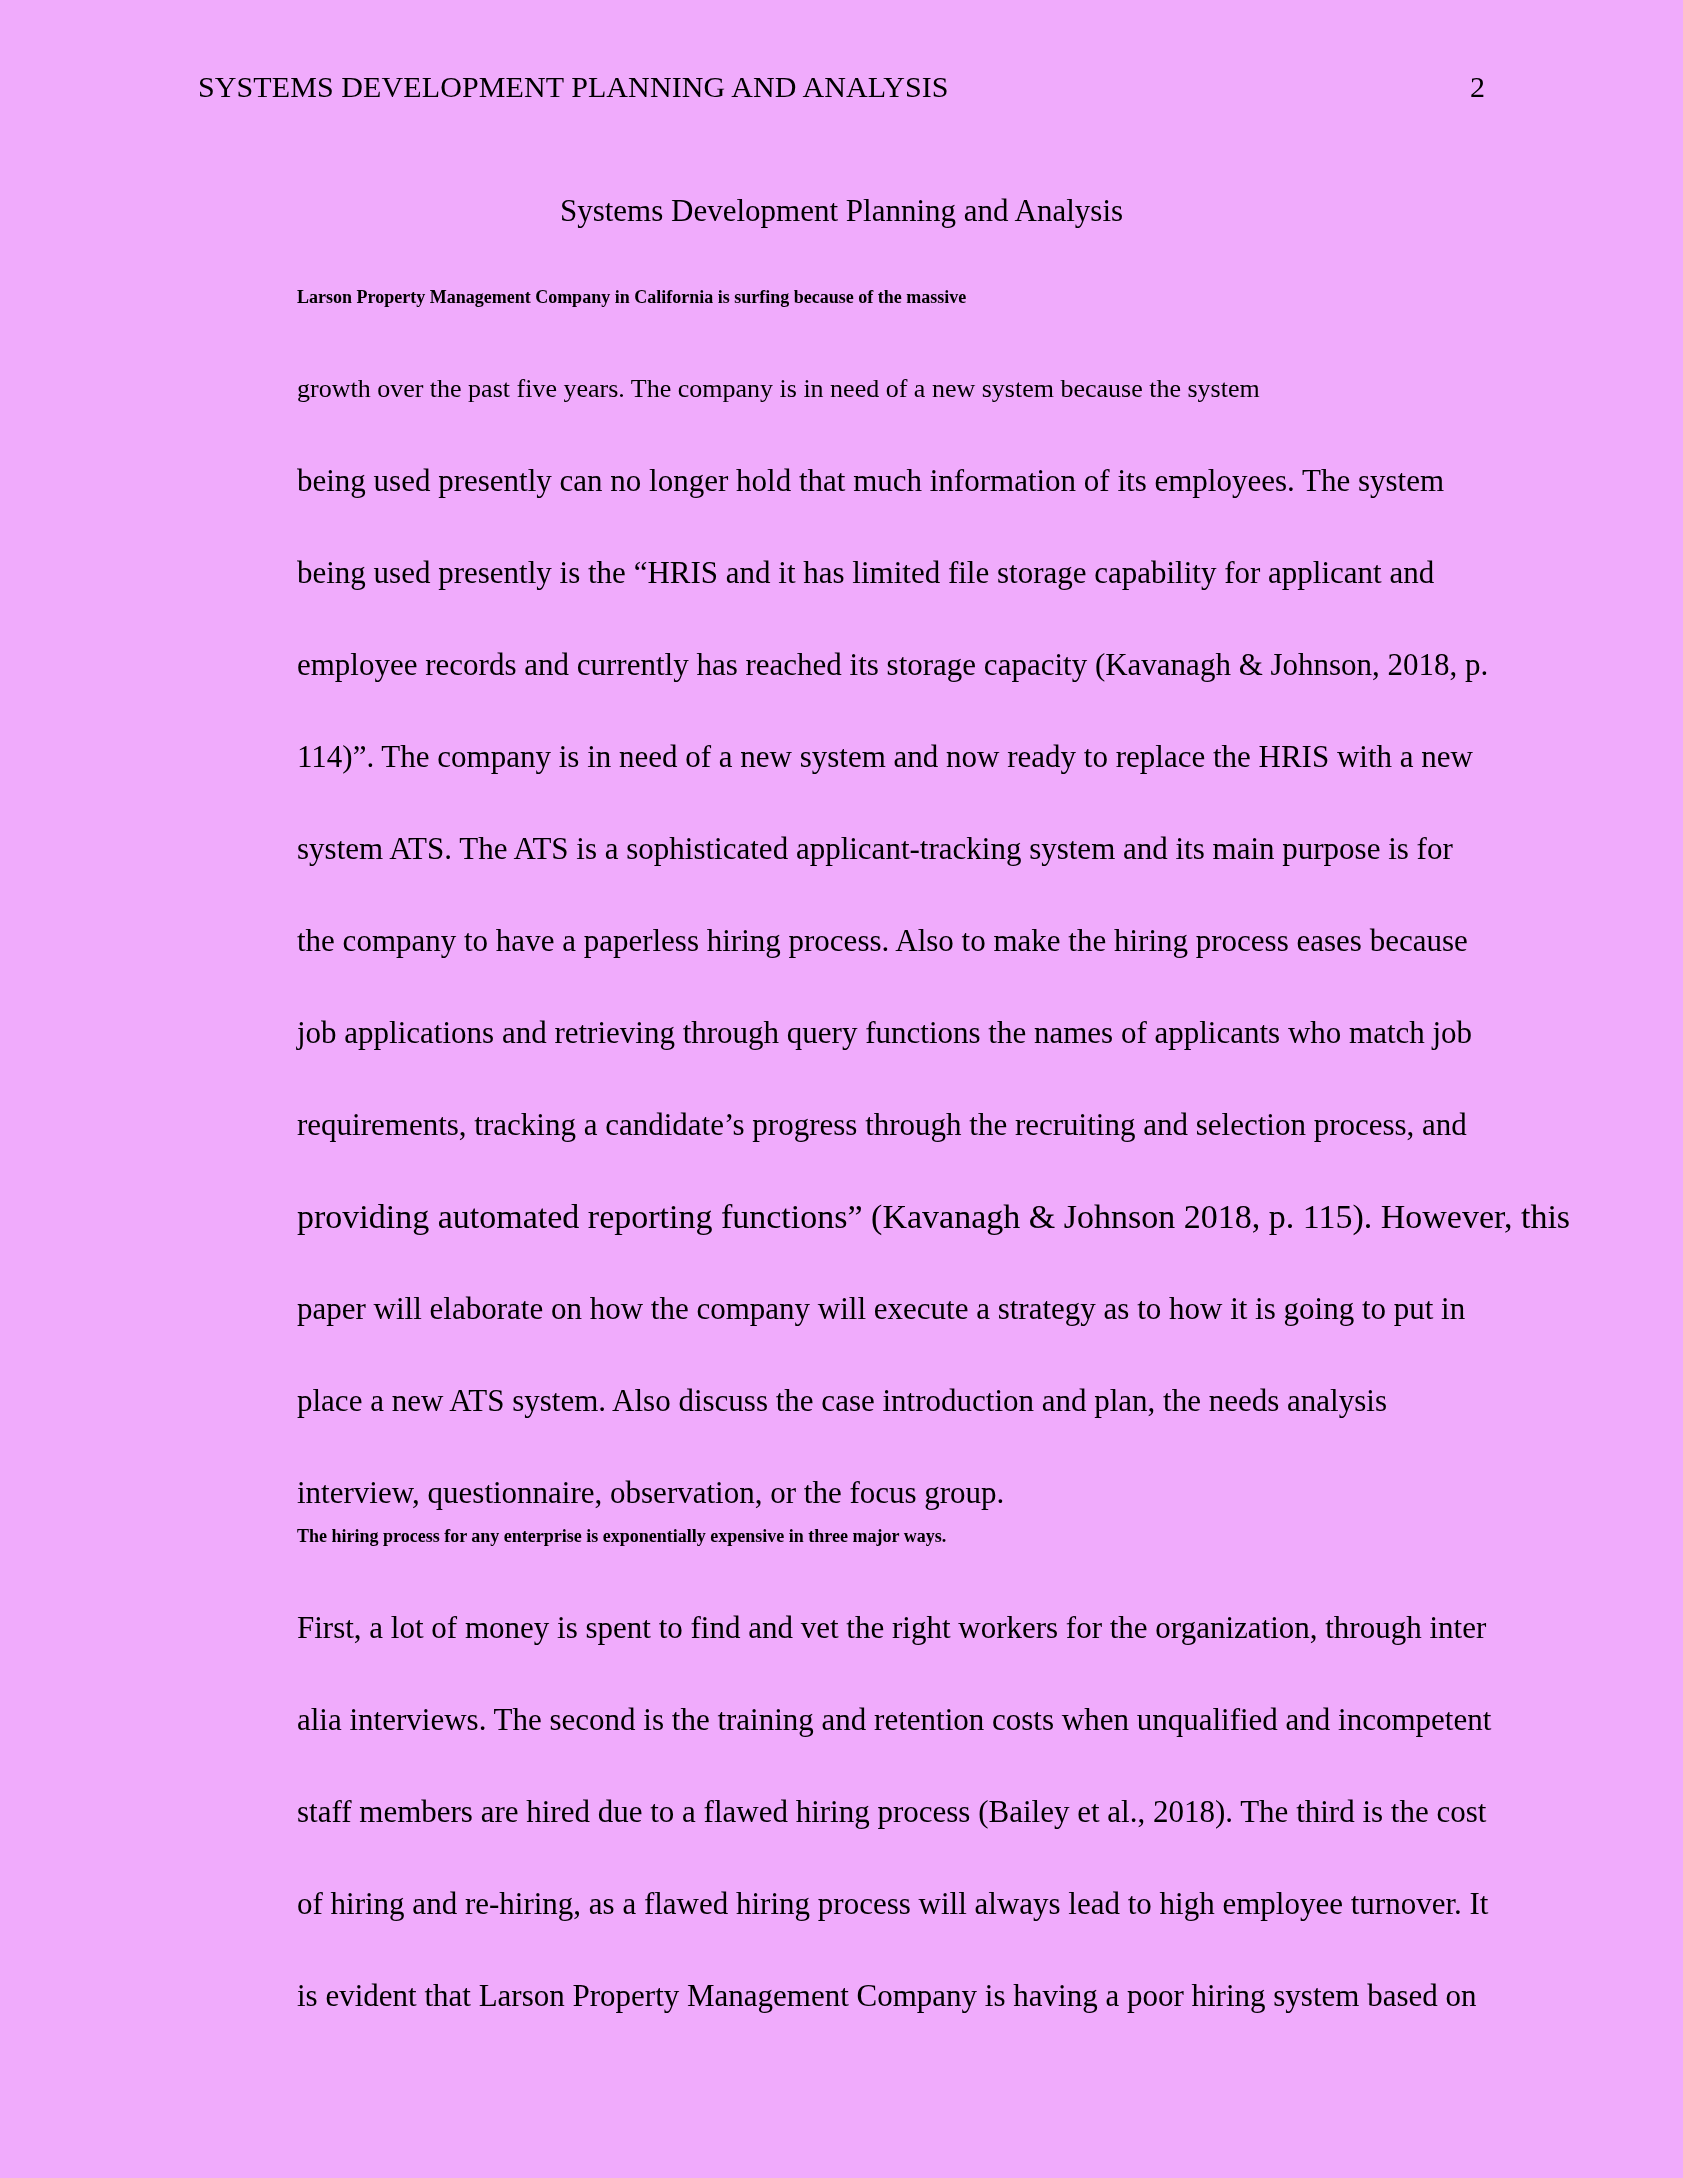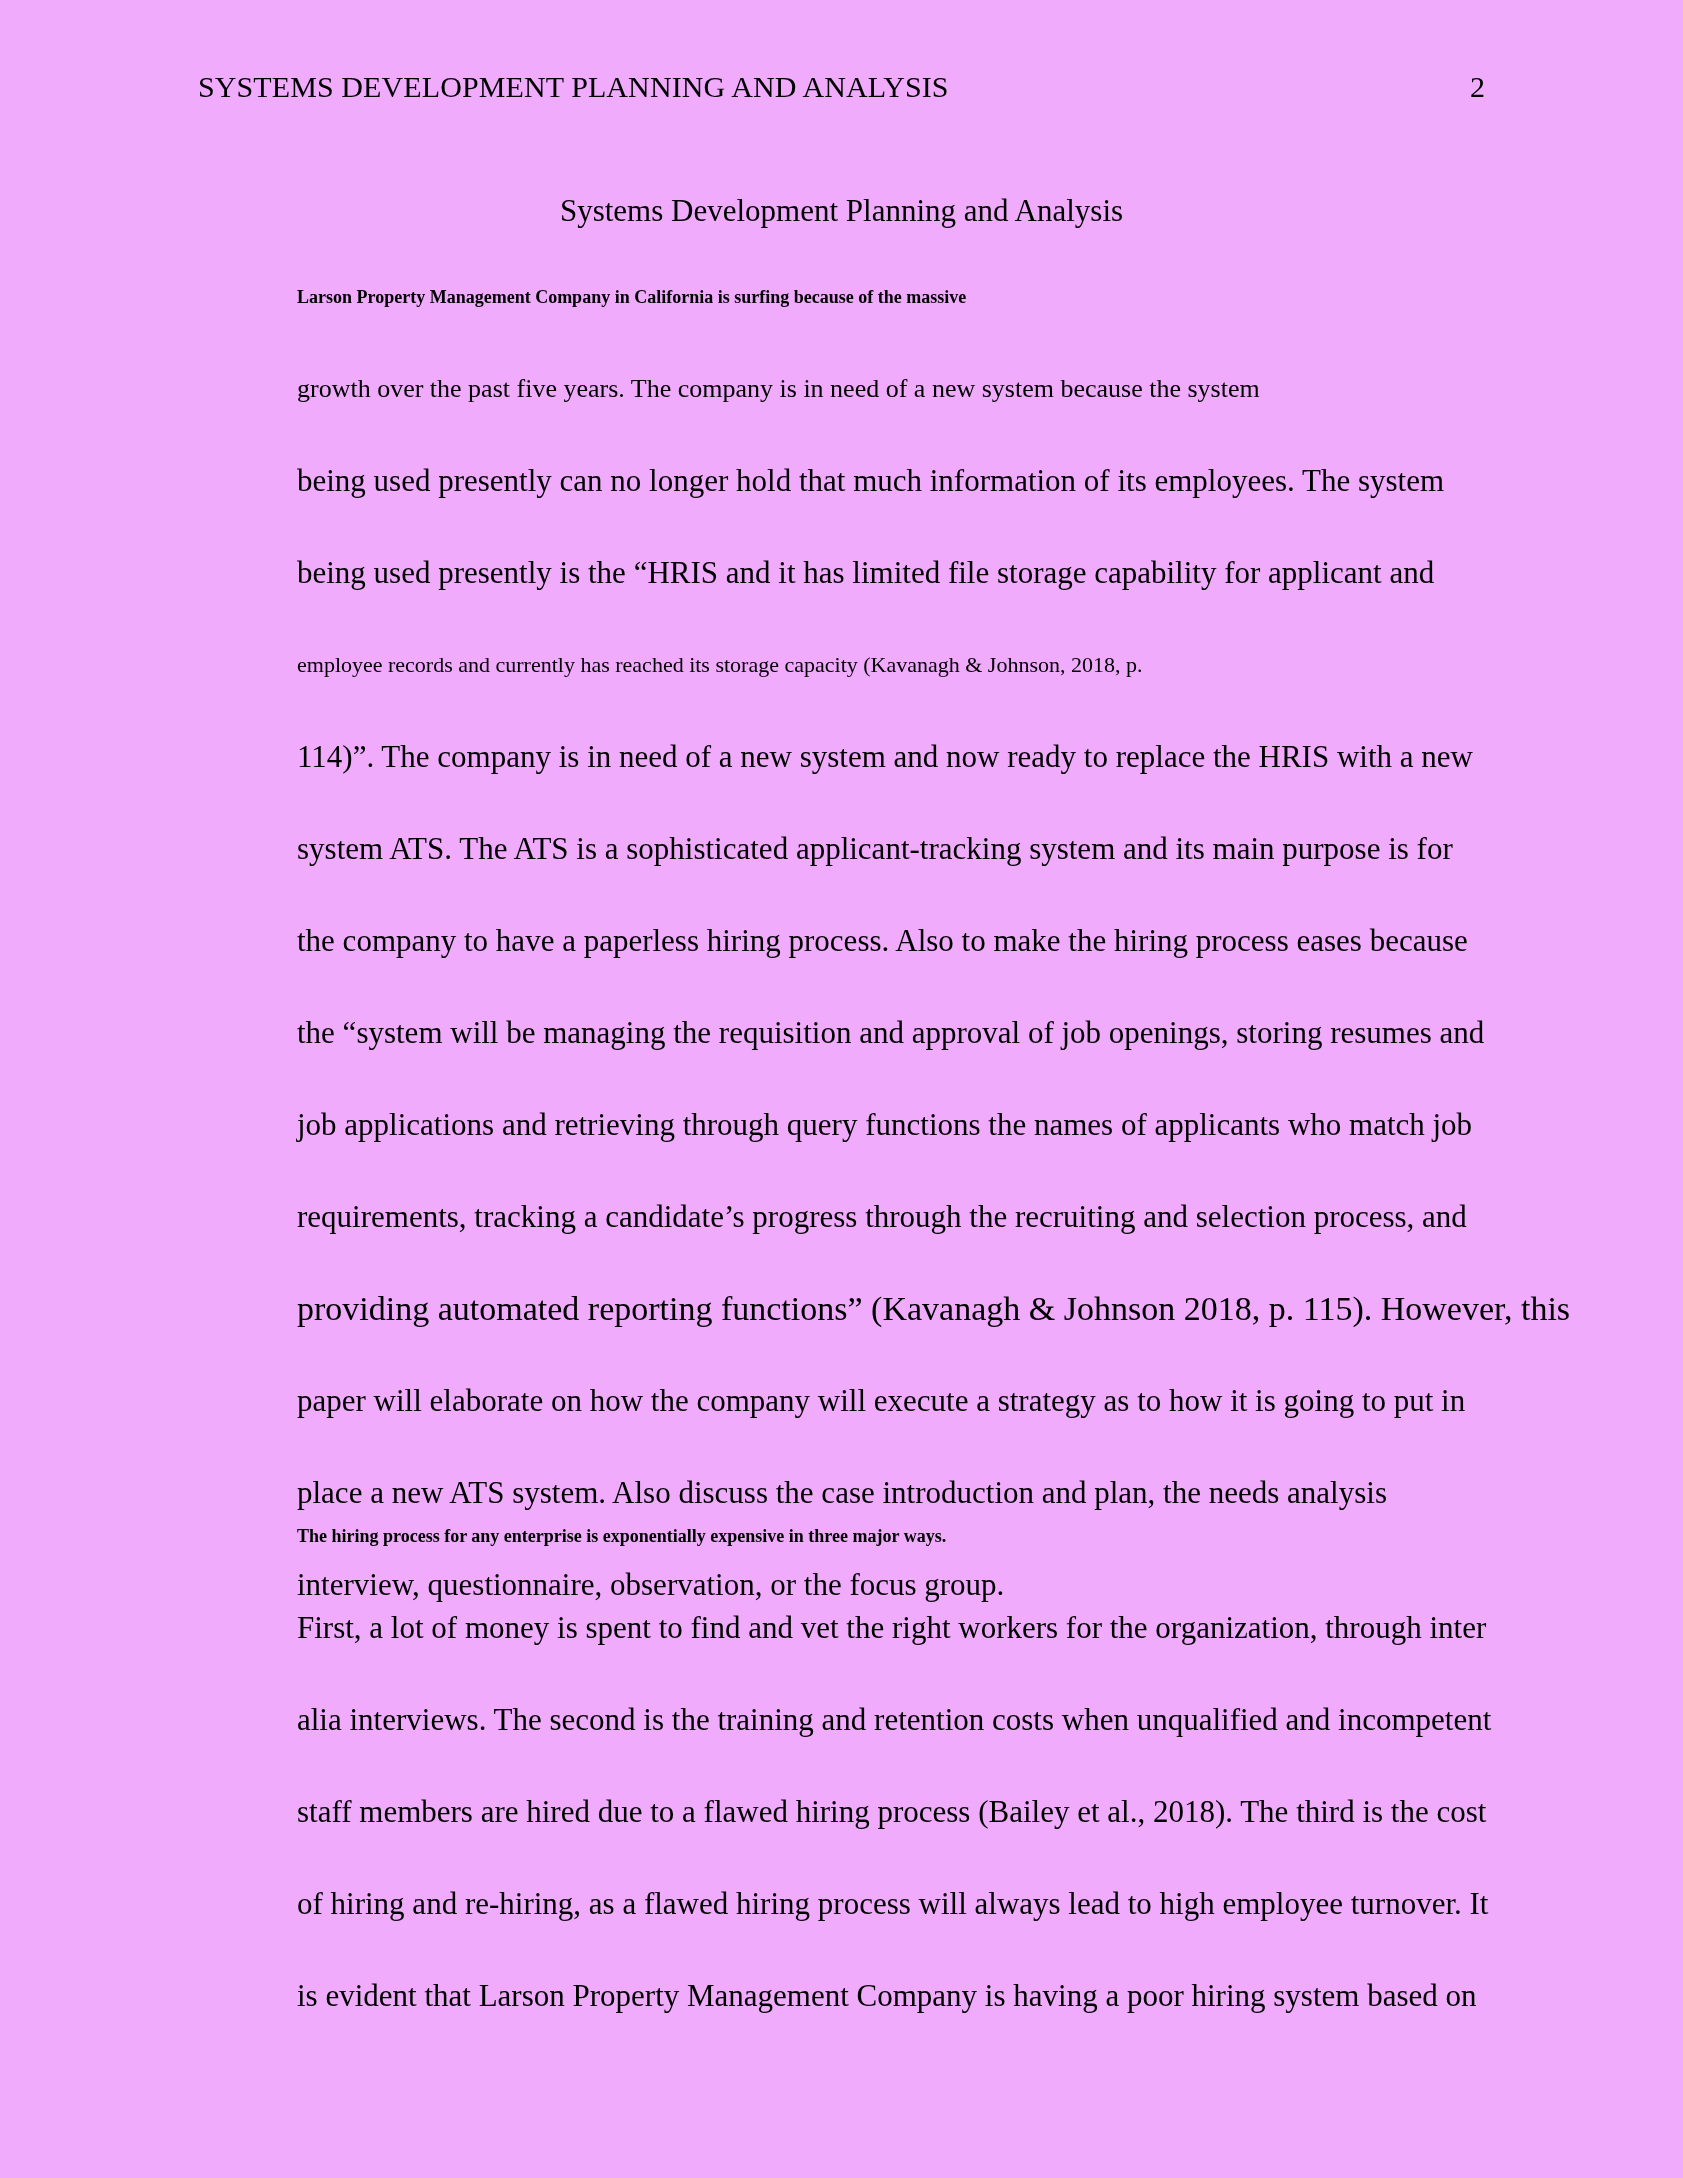--- a/index.html
+++ b/index.html
@@ -100,25 +100,24 @@
   </div>
 
   <div class="doc-title">Systems Development Planning and Analysis</div>
 
   <div class="body-block" id="para-one">
     <p class="para">
       <span class="ln first" style="font-size: 18px;">Larson Property Management Company in California is surfing because of the massive</span>
       <span class="ln" style="font-size: 26px; font-family: Liberation Serif, serif;">growth over the past five years. The company is in need of a new system because the system</span>
       <span class="ln" style="font-size: 31px;">being used presently can no longer hold that much information of its employees. The system</span>
       <span class="ln" style="font-size: 31px;">being used presently is the “HRIS and it has limited file storage capability for applicant and</span>
-      <span class="ln" style="font-size: 22px;">employee records and currently has reached its storage capacity (Kavanagh &amp; Johnson, 2018, p.</span>
+      <span class="ln" style="font-size: 31px;">employee records and currently has reached its storage capacity (Kavanagh &amp; Johnson, 2018, p.</span>
       <span class="ln" style="font-size: 31px;">114)”. The company is in need of a new system and now ready to replace the HRIS with a new</span>
       <span class="ln" style="font-size: 31px;">system ATS. The ATS is a sophisticated applicant-tracking system and its main purpose is for</span>
       <span class="ln" style="font-size: 31px;">the company to have a paperless hiring process. Also to make the hiring process eases because</span>
-      <span class="ln" style="font-size: 31px;">the “system will be managing the requisition and approval of job openings, storing resumes and</span>
       <span class="ln" style="font-size: 31px;">job applications and retrieving through query functions the names of applicants who match job</span>
       <span class="ln" style="font-size: 31px;">requirements, tracking a candidate’s progress through the recruiting and selection process, and</span>
       <span class="ln" style="font-size: 34px;">providing automated reporting functions” (Kavanagh &amp; Johnson 2018, p. 115). However, this</span>
       <span class="ln" style="font-size: 31px;">paper will elaborate on how the company will execute a strategy as to how it is going to put in</span>
       <span class="ln" style="font-size: 31px;">place a new ATS system. Also discuss the case introduction and plan, the needs analysis</span>
       <span class="ln" style="font-size: 31px;">interview, questionnaire, observation, or the focus group.</span>
     </p>
   </div>
 
 

